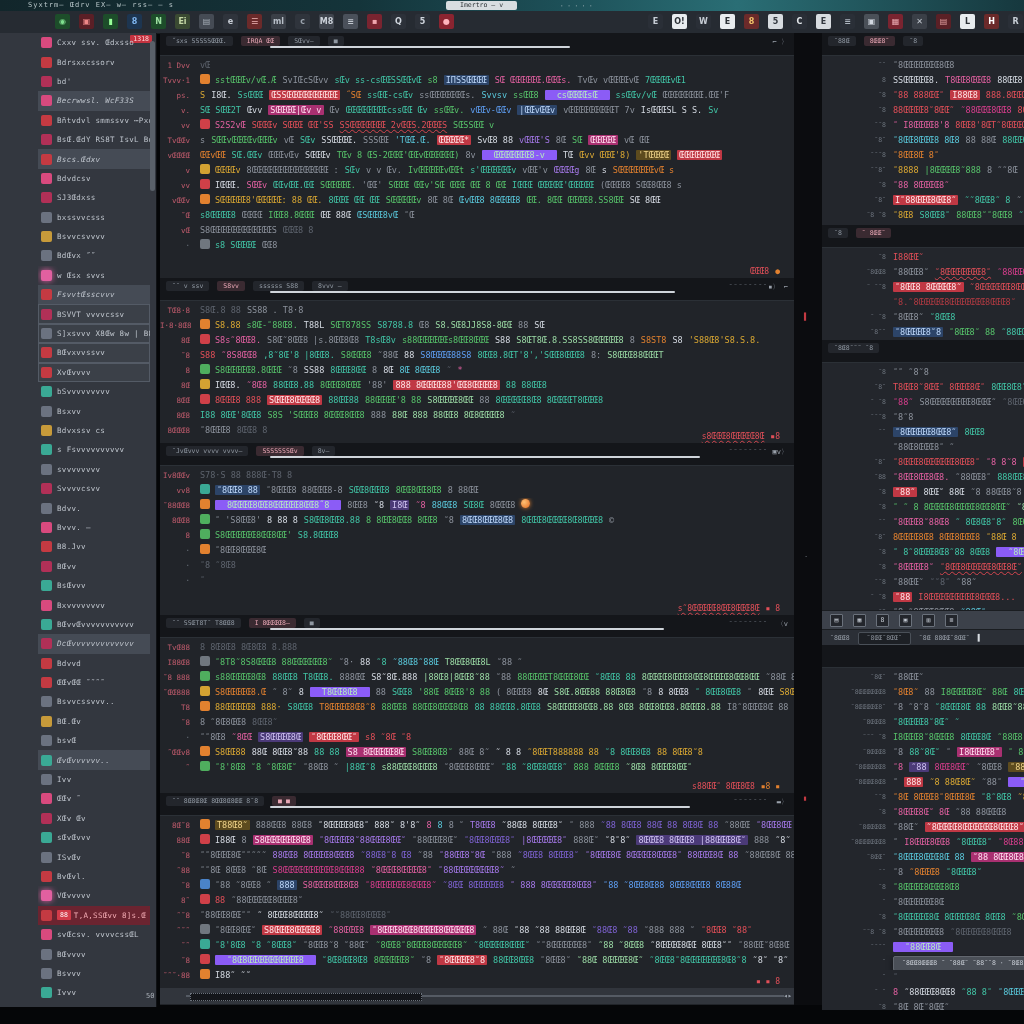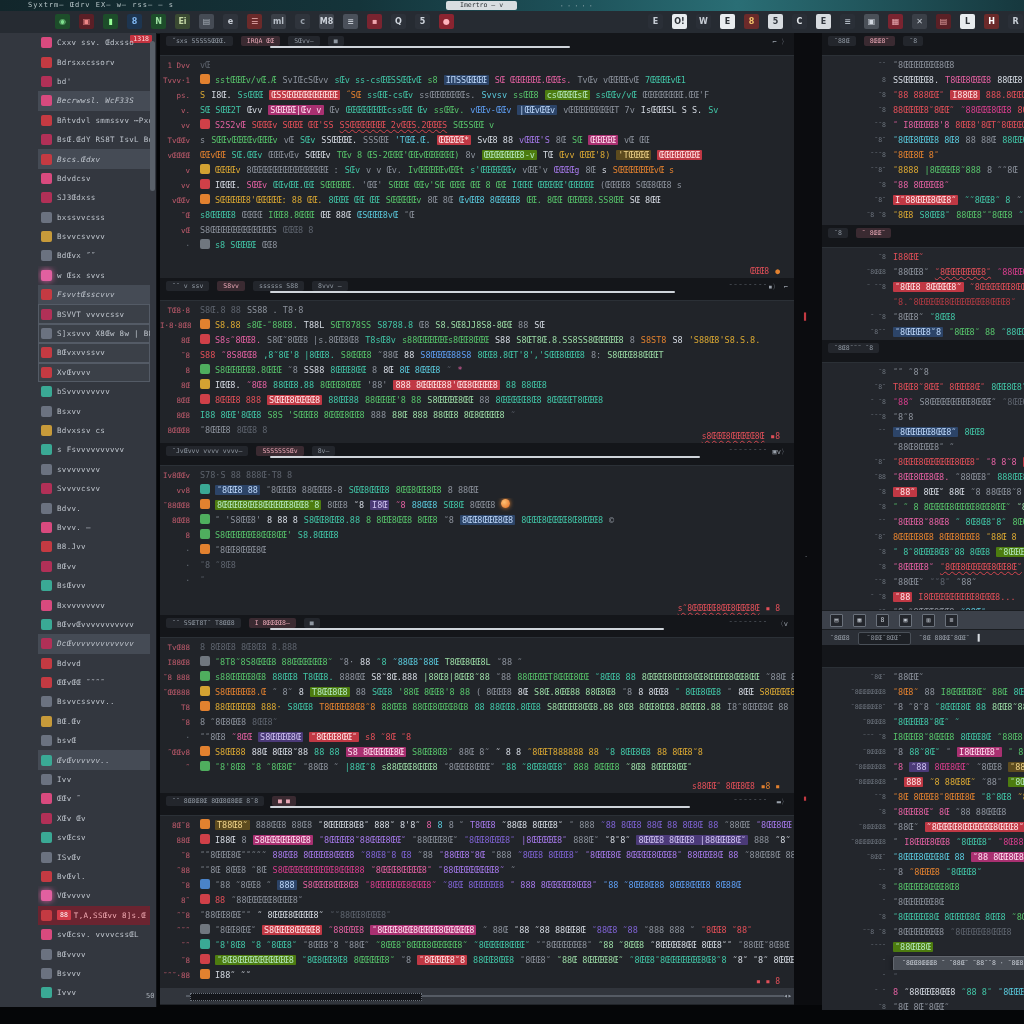--- a/index.html
+++ b/index.html
@@ -67,21 +67,21 @@
   .chip{display:inline-block;width:10px;height:10px;border-radius:2px;margin-right:5px;vertical-align:-1px;}
 
   
   .t-gr{color:#56c16a;} .t-g2{color:#9ad9a4;} .t-te{color:#41c3a5;} .t-cy{color:#59c6d9;}
   .t-re{color:#e14f58;} .t-r2{color:#b03a42;} .t-pi{color:#e160a0;} .t-ma{color:#d63d8c;}
   .t-pu{color:#a478e8;} .t-vi{color:#7e62d2;} .t-ye{color:#d9a733;} .t-or{color:#e2812f;}
   .t-bl{color:#5e9ef2;} .t-wh{color:#d3d8e0;} .t-gy{color:#8b919b;} .t-dk{color:#5d636d;}
   .h-re{background:#c03844;color:#ffe2e4;padding:0 2px;border-radius:1px;}
   .h-pi{background:#a93071;color:#ffdcee;padding:0 2px;border-radius:1px;}
   .h-pu{background:#4b3a78;color:#cfc2f2;padding:0 2px;border-radius:1px;}
-  .h-gr{background:#4d7c0f;color:#b4e8c0;padding:0 2px;border-radius:1px;}
+  .h-gr{background:#8b5cf6;color:#b4e8c0;padding:0 12px;border-radius:1px;}
   .h-bl{background:#2c4468;color:#bcd6f8;padding:0 2px;border-radius:1px;}
   .h-ye{background:#5d4b1e;color:#f0d48a;padding:0 2px;border-radius:1px;}
   .u-re{text-decoration:underline wavy #d5454e 1px;}
   .dot-or{display:inline-block;width:9px;height:9px;border-radius:50%;margin-right:6px;
     background:radial-gradient(circle at 35% 35%,#ffc072,#e2691f);box-shadow:0 0 4px #e2812f;}
   #hscroll-strip{position:absolute;left:160px;top:988px;width:634px;height:16px;background:#31353c;}
   #hscroll-strip .hlabel{position:absolute;left:-14px;top:4px;font-size:7px;color:#aab0b8;}
   #hscroll-strip .htrack{position:absolute;left:26px;right:10px;top:7px;height:2px;background:#555b64;}
   #hscroll-strip .hthumb{position:absolute;left:30px;top:5px;width:230px;height:6px;background:#14161a;
     border:1px dotted #6a717b;}
@@ -365,21 +365,21 @@
         <div class="srow">
           <span class="fic" style="background: rgb(216, 74, 126);"></span>
           <span class="slab">ŒŒv  ˜</span>
         </div>
         <div class="srow">
           <span class="fic" style="background: rgb(177, 48, 87);"></span>
           <span class="slab">XŒv Œv</span>
         </div>
         <div class="srow">
           <span class="fic" style="background: rgb(58, 169, 149);"></span>
-          <span class="slab">svŒcsv</span>
+          <span class="slab">sŒvŒvvv</span>
         </div>
         <div class="srow">
           <span class="fic" style="background: rgb(107, 114, 128);"></span>
           <span class="slab">ISvŒv</span>
         </div>
         <div class="srow">
           <span class="fic" style="background: rgb(196, 58, 66);"></span>
           <span class="slab">BvŒvl.</span>
         </div>
         <div class="srow">

